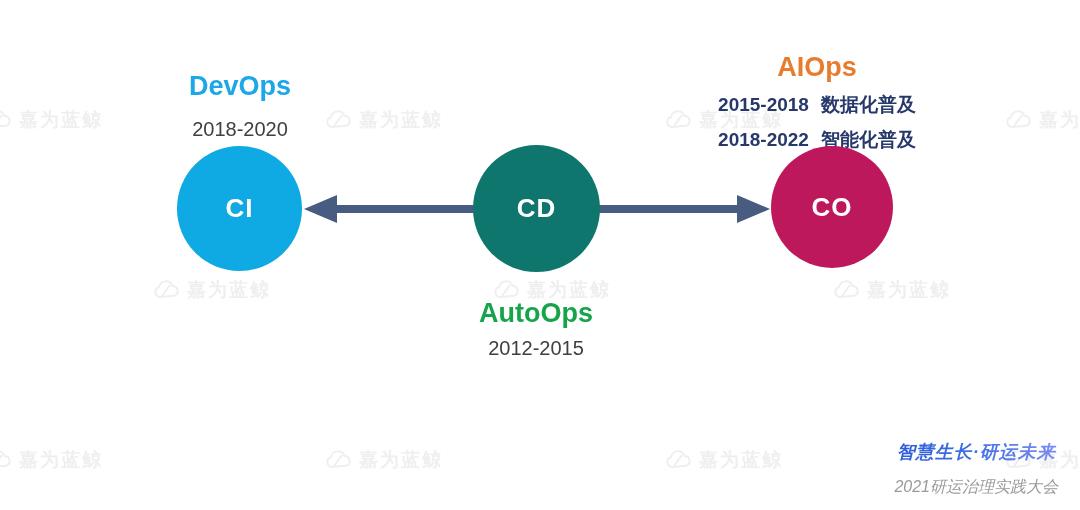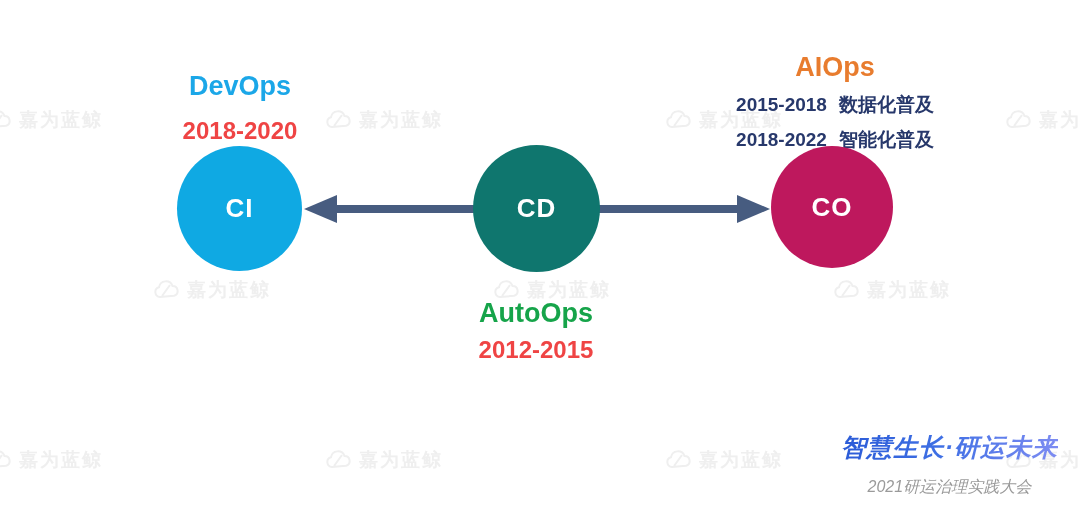--- a/index.html
+++ b/index.html
@@ -31,34 +31,34 @@
   .circle-ci { left: 177px; top: 146px; width: 125px; height: 125px; background: #0FA9E3; }
   .circle-cd { left: 473px; top: 145px; width: 127px; height: 127px; background: #0f766e; }
   .circle-co { left: 771px; top: 146px; width: 122px; height: 122px; background: #be185d; }
 
   
   .label-block { position: absolute; z-index: 3; text-align: center; }
   .ops-label { font-size: 27px; font-weight: 700; line-height: 1.1; }
   .ops-label.blue   { color: #1BA7E8; }
   .ops-label.green  { color: #16A44A; }
   .ops-label.orange { color: #E87C2E; }
-  .date-label { font-size: 24px; font-weight: 700; color: #ef4444; line-height: 1.1; }
+  .date-label { font-size: 20px; font-weight: 400; color: #404040; line-height: 1.1; }
 
   .devops-block  { left: 140px; top: 72px;  width: 200px; }
   .devops-block .date-label { margin-top: 16px; }
   .autoops-block { left: 436px; top: 299px; width: 200px; }
   .autoops-block .date-label { margin-top: 8px; }
-  .aiops-block   { left: 725px; top: 53px;  width: 220px; }
+  .aiops-block   { left: 707px; top: 53px;  width: 220px; }
   .aiops-block .date-line { font-size: 19px; font-weight: 700; color: #27386B; margin-top: 9px; white-space: nowrap; }
   .aiops-block .date-line .desc { margin-left: 12px; }
 
   
   .footer { position: absolute; right: 22px; bottom: 12px; z-index: 4; text-align: center; }
   .slogan {
-    font-size: 25px; font-weight: 700; font-style: italic; letter-spacing: 1px;
+    font-size: 18px; font-weight: 700; font-style: italic; letter-spacing: 1px;
     background: linear-gradient(90deg, #2B5BD7 0%, #3E6FE4 45%, #7D8CF2 100%);
     -webkit-background-clip: text; background-clip: text; color: transparent;
     white-space: nowrap;
     text-decoration: underline;
   }
   .subtitle {
     margin-top: 13px; font-size: 16px; font-style: italic; color: #9A9A9A; white-space: nowrap;
   }
 </style>
 </head>

